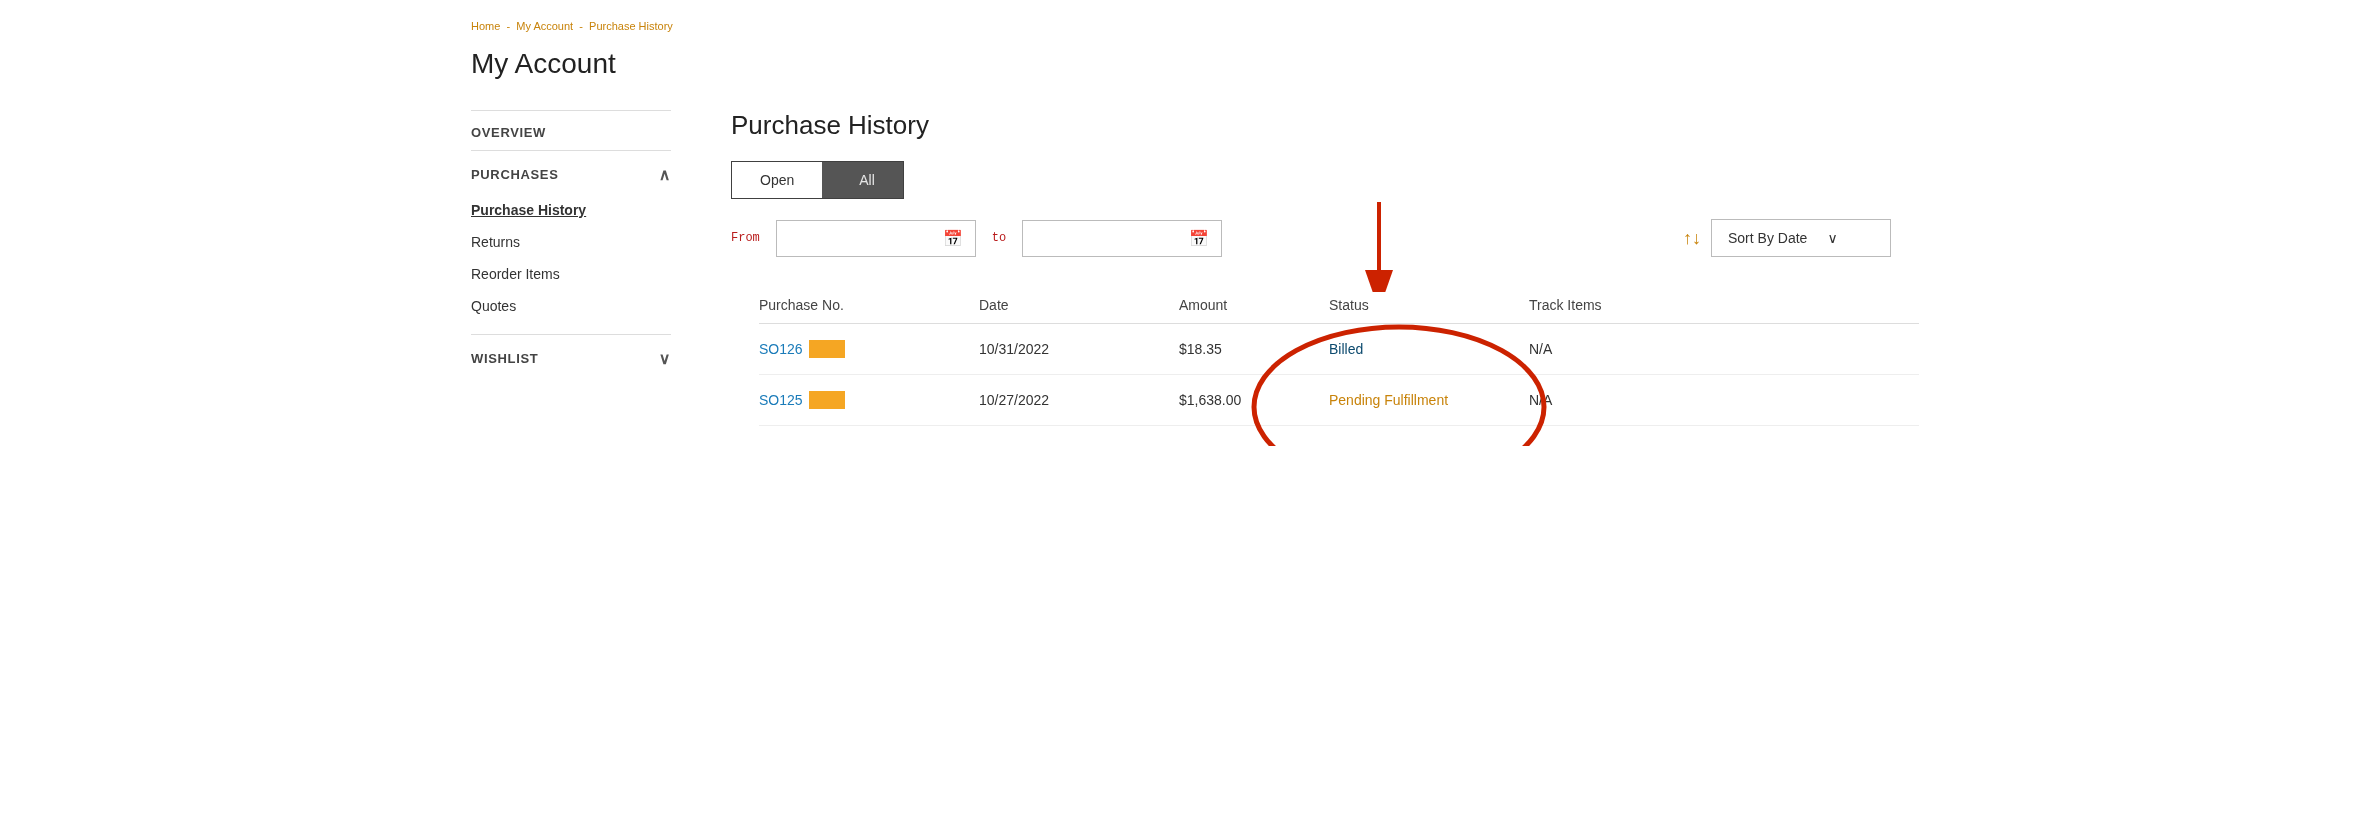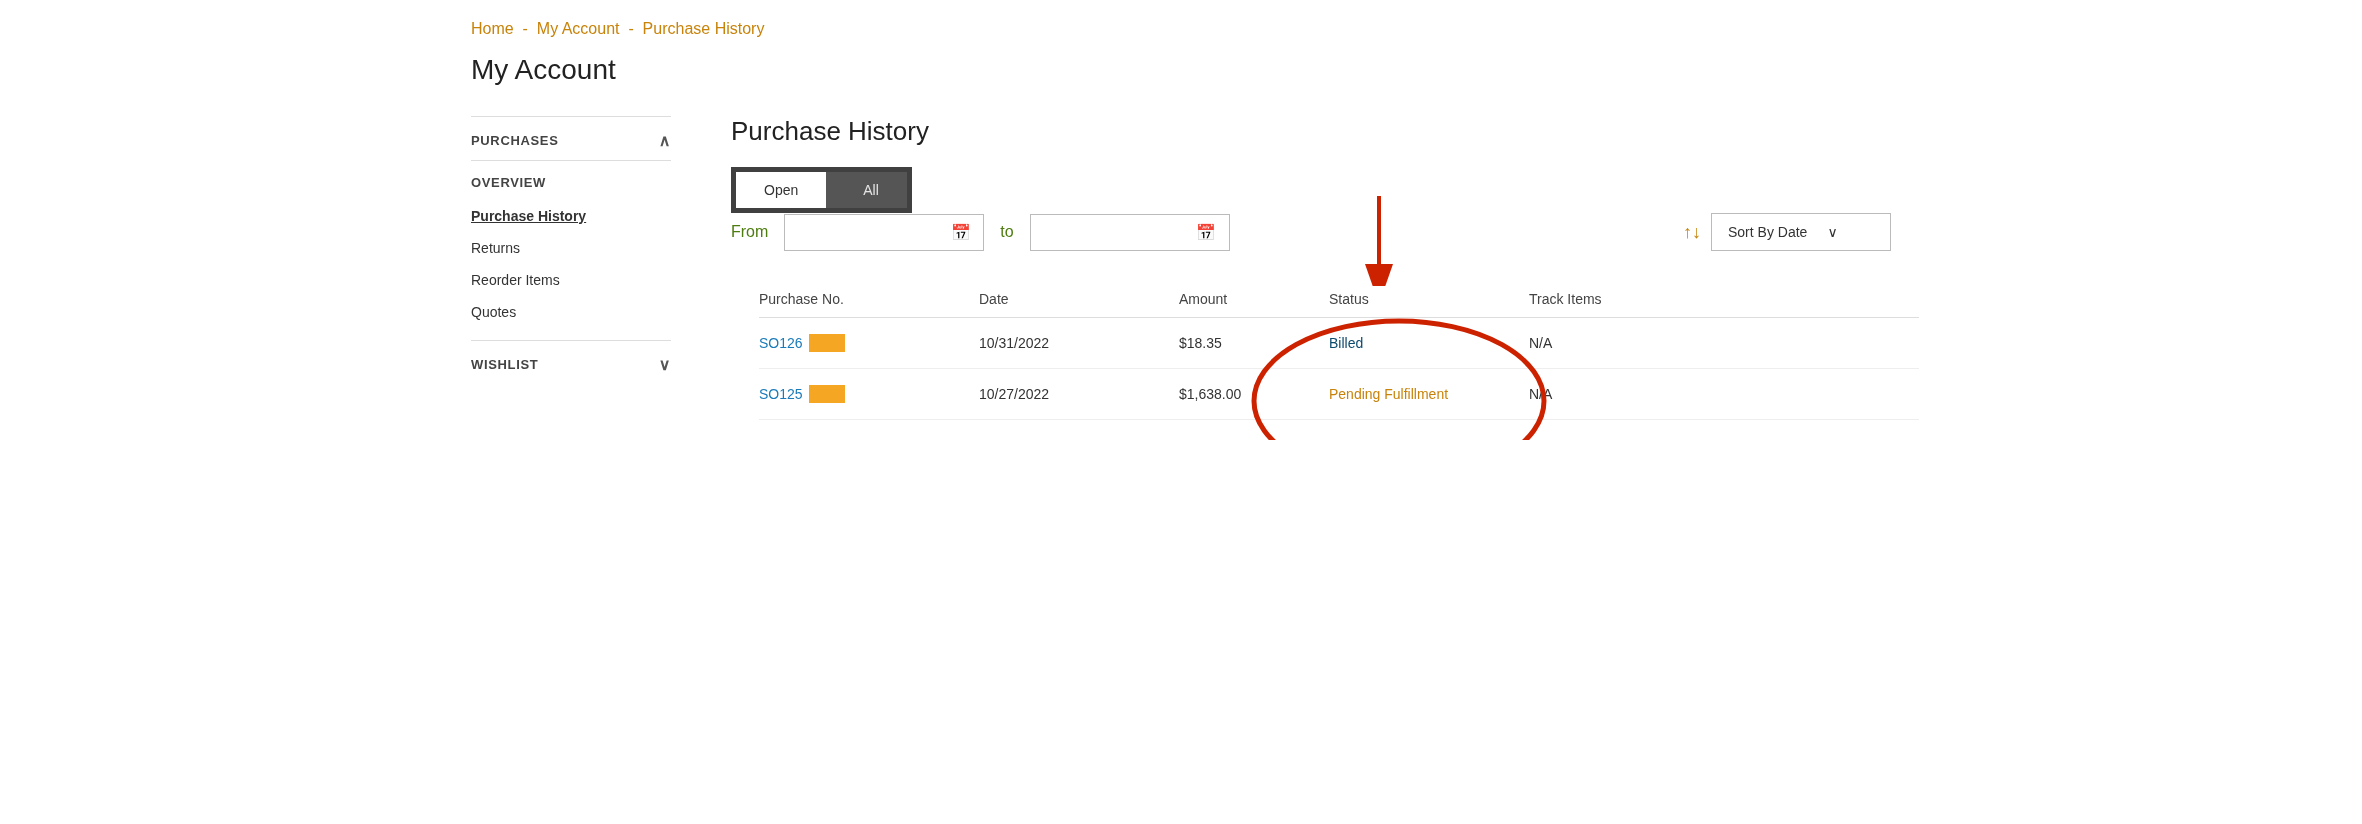--- a/index.html
+++ b/index.html
@@ -8,21 +8,21 @@
       background: #fff;
       color: #333;
       font-size: 14px;
     }
     .page-wrapper {
       max-width: 1500px;
       margin: 0 auto;
       padding: 20px 40px;
     }
     .breadcrumb {
-      font-size: 16px;
+      font-size: 11px;
       color: #555;
       margin-bottom: 16px;
     }
     .breadcrumb span { color: #c8830a; }
     .page-title {
       font-size: 28px;
       font-weight: normal;
       color: #222;
       margin-bottom: 30px;
     }
@@ -66,21 +66,22 @@
       flex: 1;
     }
     .section-title {
       font-size: 26px;
       font-weight: normal;
       color: #222;
       margin-bottom: 20px;
     }
     .tab-bar {
       display: flex;
-      border: 5px solid #404040;
+      margin-bottom: 20px;
+      border: 1px solid #404040;
       width: fit-content;
       align-items: center;
     }
     .tab {
       padding: 10px 28px;
       font-size: 14px;
       cursor: pointer;
       background: #fff;
       color: #333;
       border: none;
@@ -91,22 +92,23 @@
       padding-left: 37px;
     }
     .filter-row {
       display: flex;
       align-items: center;
       gap: 16px;
       margin-bottom: 30px;
       position: relative;
     }
     .filter-label {
-      font-size: 16px;
-      color: #4d7c0f;
+      font-size: 12px;
+      color: #b91c1c;
+      font-family: Liberation Mono, monospace;
     }
     .date-input {
       display: flex;
       align-items: center;
       border: 1px solid #bbb;
       padding: 8px 12px;
       width: 200px;
       background: #fff;
       justify-content: space-between;
     }
@@ -198,26 +200,26 @@
     <span style="cursor:pointer; color:#c8830a;">Purchase History</span>
   </div>
 
   <h1 class="page-title">My Account</h1>
 
   <div class="layout">
 
     <div class="sidebar">
 
       <div class="sidebar-section-label">
+        <span>OVERVIEW</span>
+      </div>
+
+      <div class="sidebar-section-label">
         <span>PURCHASES</span>
         <span class="chevron">∧</span>
-      </div>
-
-      <div class="sidebar-section-label">
-        <span>OVERVIEW</span>
       </div>
 
       <div class="sidebar-item active">Purchase History</div>
       <div class="sidebar-item">Returns</div>
       <div class="sidebar-item">Reorder Items</div>
       <div class="sidebar-item">Quotes</div>
 
       <div class="sidebar-section-label" style="margin-top:12px;text-align:right;">
         <span>WISHLIST</span>
         <span class="chevron">∨</span>

